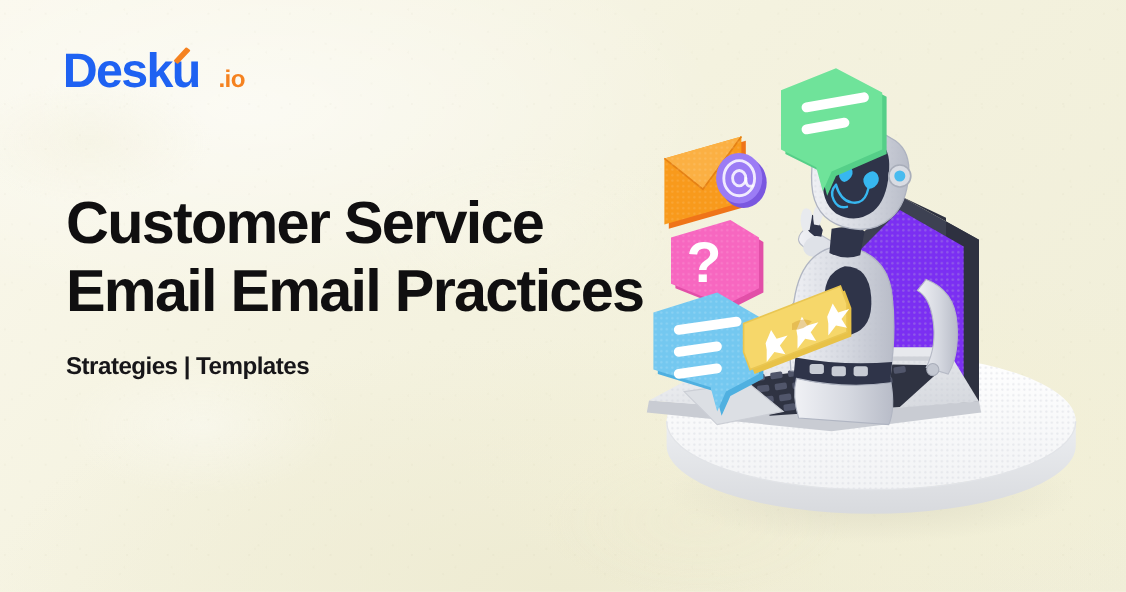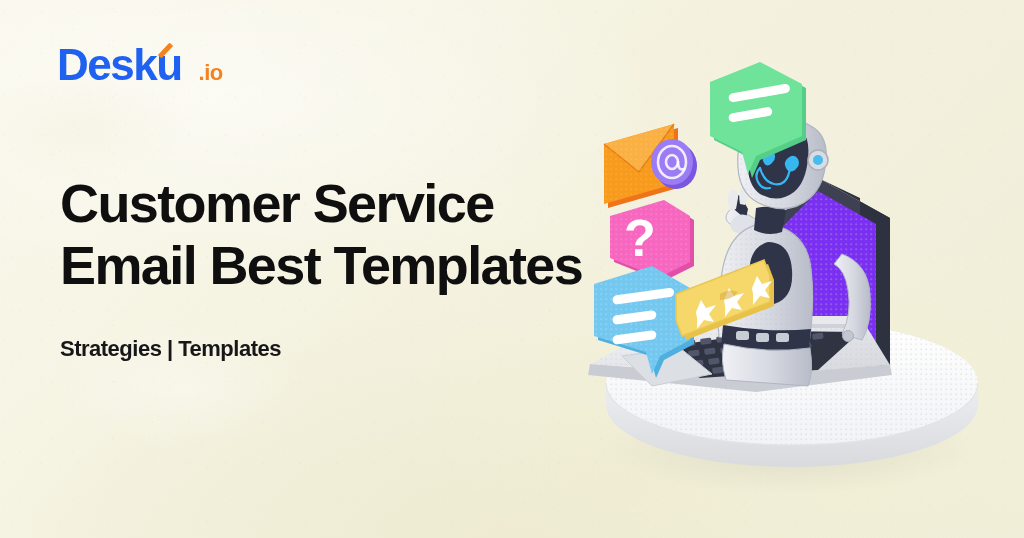--- a/index.html
+++ b/index.html
@@ -67,21 +67,21 @@
   
   .headline {
     position:absolute; left:60px; top:172px;
     font-size:54px; line-height:62px; font-weight:700;
     color:#100f10; letter-spacing:-1.6px;
     font-family:"Liberation Sans", sans-serif;
     z-index:20; max-width:560px;
   }
   .headline .ln { display:block; }
   .subhead {
-    position:absolute; left:60px; top:336px;
+    position:absolute; left:60px; top:320px;
     font-size:22px; font-weight:700; color:#171619;
     letter-spacing:-.5px; z-index:20;
   }
 
   
   .art { position:absolute; left:560px; top:48px; width:464px; height:490px; z-index:10; }
   .art svg { display:block; width:100%; height:100%; }
 </style>
 </head>
 <body>
@@ -92,21 +92,21 @@
   <div class="grain"></div>
 
   <div class="logo">
     <span class="logo-main">Desku</span>
     <span class="logo-slash"></span>
     <span class="logo-tld">.io</span>
   </div>
 
   <h1 class="headline">
     <span class="ln">Customer Service</span>
-    <span class="ln">Email Best Templates</span>
+    <span class="ln">Email Email Practices</span>
   </h1>
 
   <div class="subhead">Strategies | Templates</div>
 
   <div class="art">
     <svg viewBox="0 0 464 490" xmlns="http://www.w3.org/2000/svg">
       <defs>
         <pattern id="dots" width="5" height="5" patternUnits="userSpaceOnUse">
           <circle cx="1.2" cy="1.2" r="1.05" fill="#ffffff" opacity=".55"></circle>
         </pattern>

